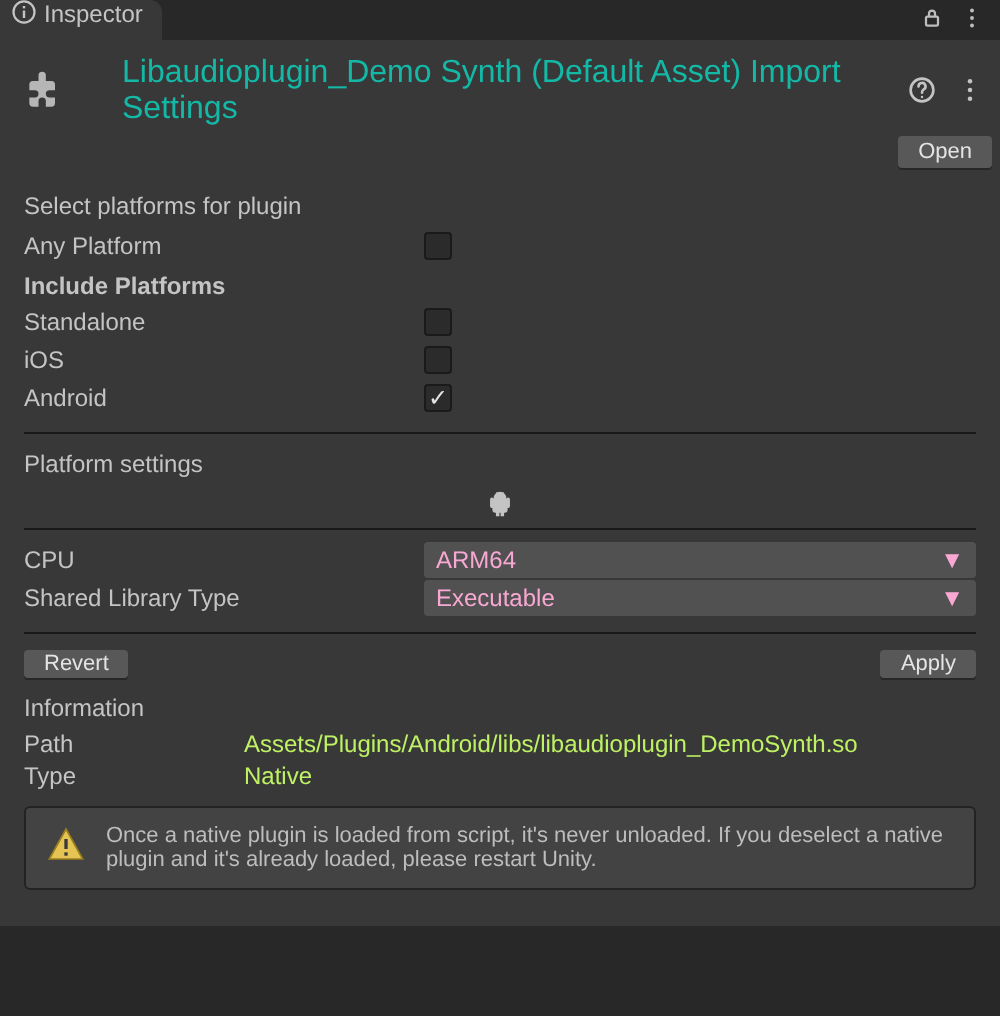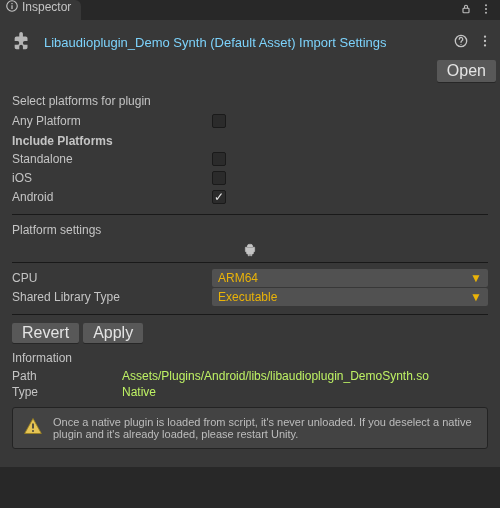--- a/index.html
+++ b/index.html
@@ -23,27 +23,27 @@
   .tab-ctrl svg { width:12px; height:12px; }
   .panel { background:#383838; padding:4px 0 8px 0; }
 
   .header-row {
     display:flex; align-items:center; padding:4px 8px; gap:8px;
   }
   .plug-icon {
     width:28px; height:28px; display:flex; align-items:center; justify-content:center;
     color:#b6b6b6;
   }
-  .title { flex:1; color:#7dd3fc; font-size:13px; }
+  .title { flex:1; color:#14b8a6; font-size:16px;margin-left:17px; }
   .header-icons { display:flex; gap:10px; align-items:center; color:#c4c4c4; }
   .header-icons svg { width:14px; height:14px; }
   .open-row { display:flex; justify-content:flex-end; padding:0 4px 4px 0; }
   .btn {
     background:#585858; color:#e4e4e4; border:none;
-    padding:2px 10px; border-radius:2px; font-size:16px;
+    padding:2px 10px; border-radius:2px; font-size:11px;
     box-shadow:0 1px 0 rgba(0,0,0,0.3);
   }
   .btn-small { padding:1px 10px; }
   .body { padding:0 12px 10px 12px; background:#383838; }
   .section-title { font-weight:normal; color:#c4c4c4; margin:8px 0 4px 0; }
   .section-sub { font-weight:bold; color:#c4c4c4; margin:4px 0 2px 0; }
   .row {
     display:flex; align-items:center; height:18px;
     margin:1px 0;
   }
@@ -55,36 +55,36 @@
     color:#e4e4e4; font-size:12px; line-height:1;
   }
   .checkbox.checked::after { content:"✓"; }
   hr.sep { border:none; border-top:1px solid #191919; margin:8px 0; }
 
   .plat-icon-row {
     display:flex; justify-content:center; align-items:center;
     height:22px; border-bottom:1px solid #191919; margin-bottom:6px;
   }
   .dropdown {
-    flex:1; background:#515151; color:#eab308;
+    flex:1; background:#515151; color:#f9a8d4;
     border:none; height:18px; border-radius:2px;
     display:flex; align-items:center; justify-content:space-between;
     padding:0 6px;
   }
   .dropdown .caret { margin-left:6px; }
 
   .highlight-box {
     border:3px solid #ff3b1f;
     padding:4px 8px 8px 8px;
     margin-left:-10px;
     width:250px;
     border-radius:2px;
   }
 
-  .btn-row { display:flex; justify-content:flex-start; gap:4px; margin:4px 0; }
+  .btn-row { display:flex; justify-content:space-between; gap:4px; margin:4px 0; }
 
   .info-row { display:flex; margin:2px 0; }
   .info-label { width:110px; color:#c4c4c4; }
   .info-value { color:#bef264; }
 
   .warn-box {
     display:flex; gap:10px; align-items:flex-start;
     background:#434343; border:1px solid #232323;
     border-radius:3px; padding:8px 10px; margin-top:8px;
     font-size:11px; color:#bdbdbd;

